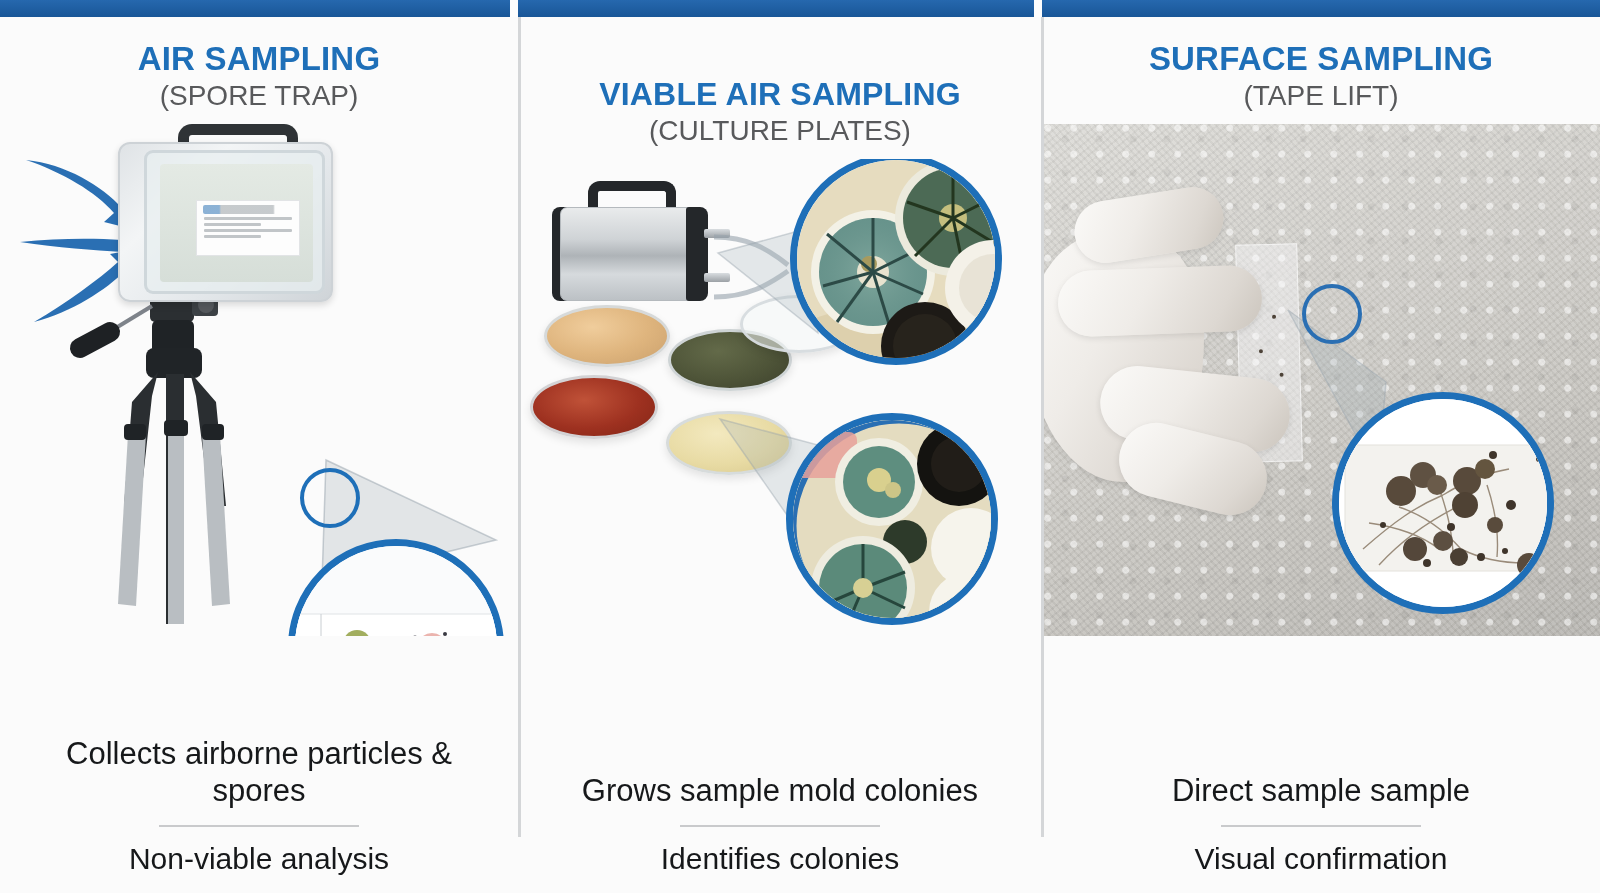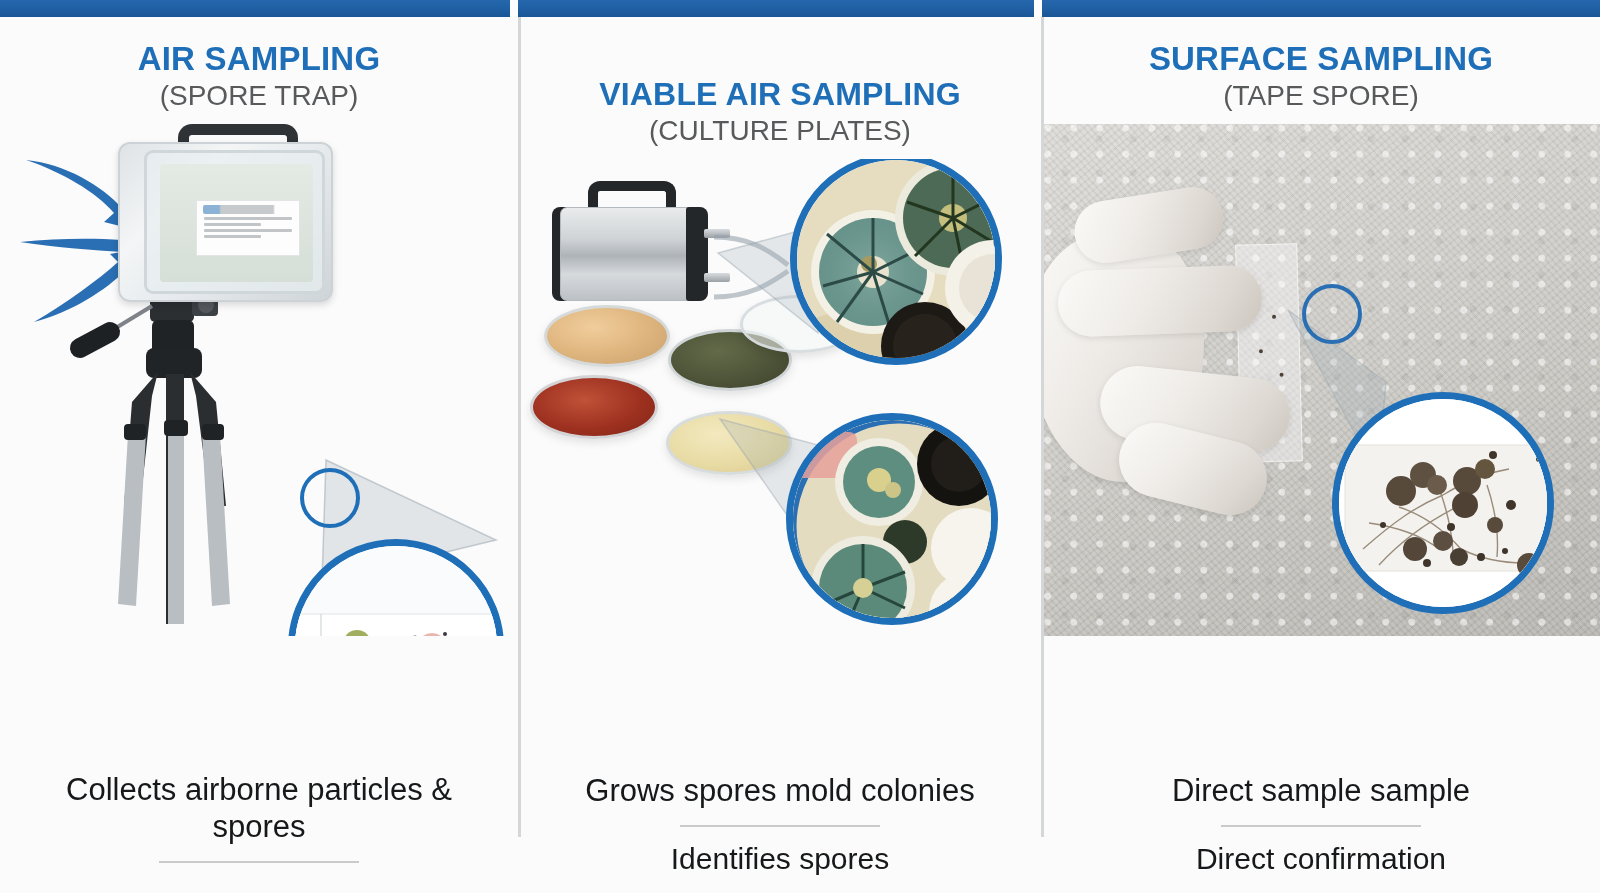--- a/index.html
+++ b/index.html
@@ -208,20 +208,21 @@
             <circle cx="55" cy="150" r="2.5" fill="#3a3a42"></circle>
             <circle cx="128" cy="158" r="2" fill="#3a3a42"></circle>
             <circle cx="150" cy="88" r="2" fill="#3a3a42"></circle>
           </svg>
         </div>
       </div>
 
       <div class="caption">
         <div class="cap-main">Collects airborne particles &amp; spores</div>
         <div class="cap-rule"></div>
+        <div class="cap-sub">Non-viable analysis</div>
       </div>
     </div>
 
     <div class="col c2">
       <div class="header">
         <div class="h-main wide">VIABLE AIR SAMPLING</div>
         <div class="h-sub">(CULTURE PLATES)</div>
       </div>
 
       <div class="stage white">
@@ -327,30 +328,30 @@
               </g>
               <circle cx="70" cy="168" r="10" fill="#d7d094"></circle>
             </g>
             <circle cx="178" cy="128" r="40" fill="#f6f4ec"></circle>
             <circle cx="176" cy="192" r="40" fill="#f6f4ec"></circle>
           </svg>
         </div>
       </div>
 
       <div class="caption">
-        <div class="cap-main">Grows spores mold colonies</div>
+        <div class="cap-main">Grows sample mold colonies</div>
         <div class="cap-rule"></div>
-        <div class="cap-sub">Identifies spores</div>
+        <div class="cap-sub">Identifies colonies</div>
       </div>
     </div>
 
     <div class="col c3">
       <div class="header">
         <div class="h-main">SURFACE SAMPLING</div>
-        <div class="h-sub">(TAPE SPORE)</div>
+        <div class="h-sub">(TAPE LIFT)</div>
       </div>
 
       <div class="stage">
         <div class="wall"></div>
 
         <div class="tape">
           <span class="spk" style="left:14px;top:38px"></span>
           <span class="spk" style="left:34px;top:70px"></span>
           <span class="spk" style="left:20px;top:104px"></span>
           <span class="spk" style="left:40px;top:128px"></span>
@@ -406,20 +407,20 @@
             <circle cx="166" cy="152" r="3" fill="#3f352b"></circle>
             <circle cx="44" cy="126" r="3" fill="#3f352b"></circle>
             <circle cx="200" cy="60" r="3" fill="#3f352b"></circle>
           </svg>
         </div>
       </div>
 
       <div class="caption">
         <div class="cap-main">Direct sample sample</div>
         <div class="cap-rule"></div>
-        <div class="cap-sub">Direct confirmation</div>
+        <div class="cap-sub">Visual confirmation</div>
       </div>
     </div>
   </div>
 
   <div class="vdiv v1"></div>
   <div class="vdiv v2"></div>
 </div>
 
 </body></html>

